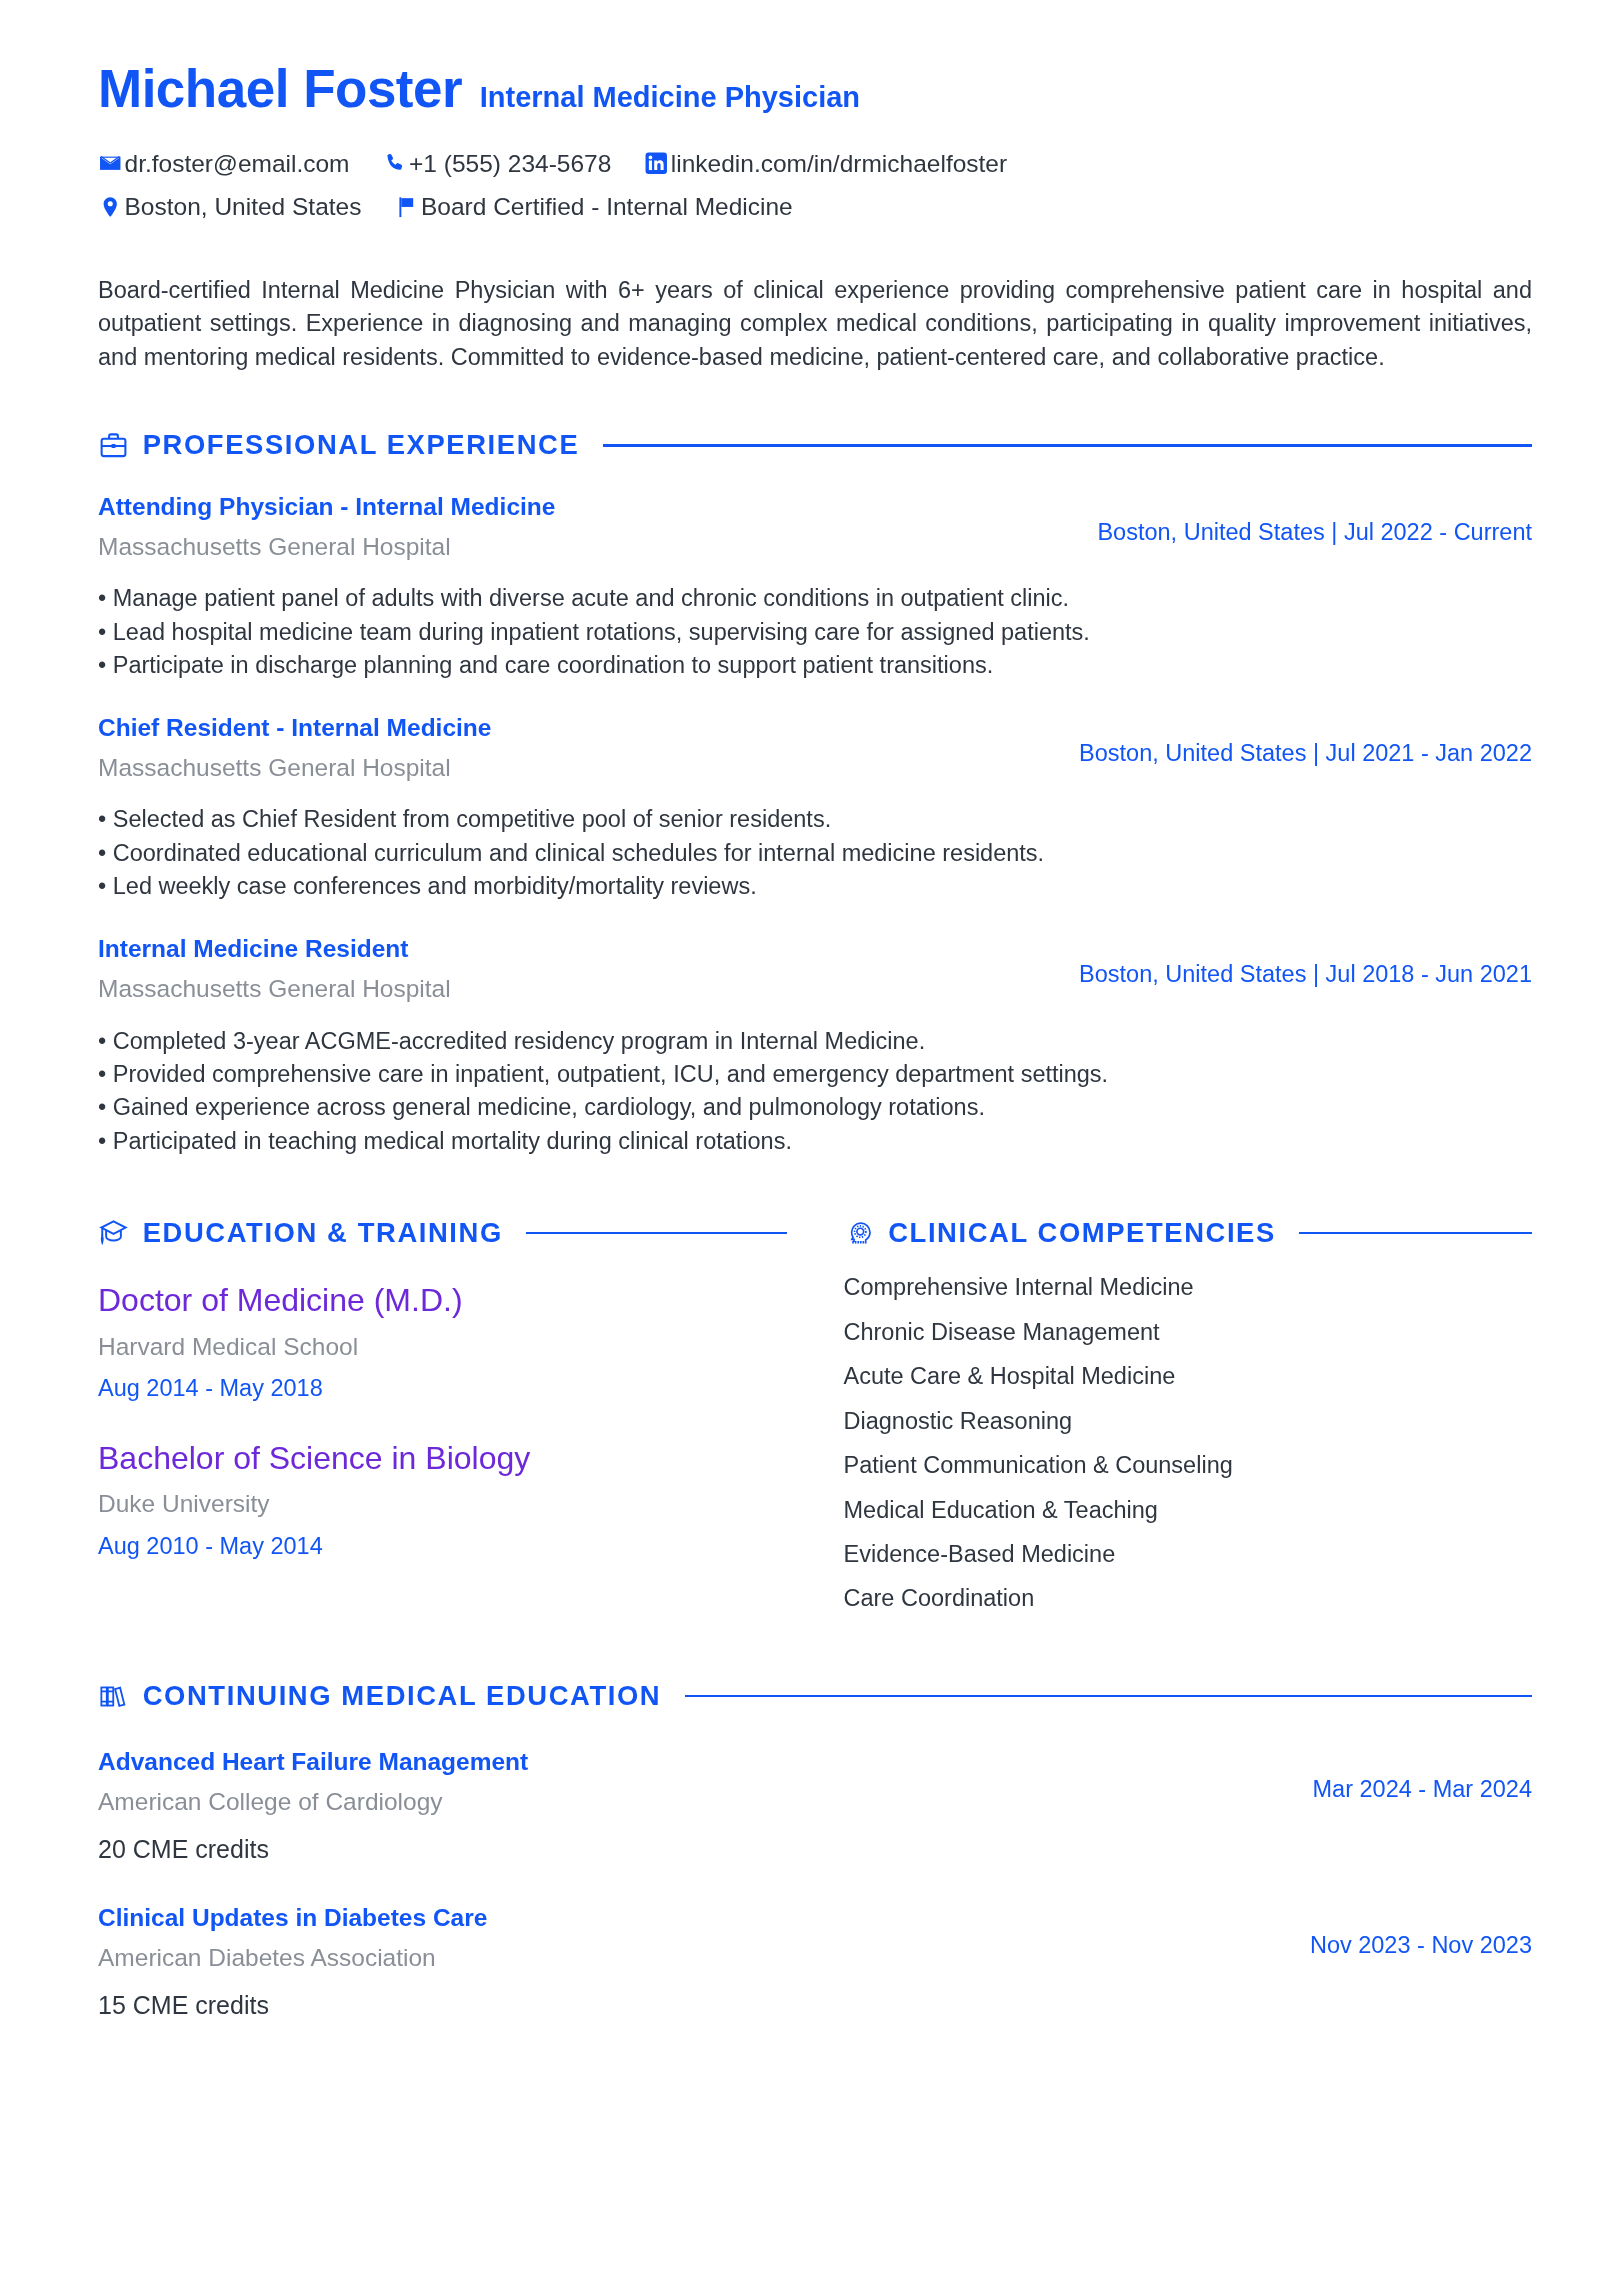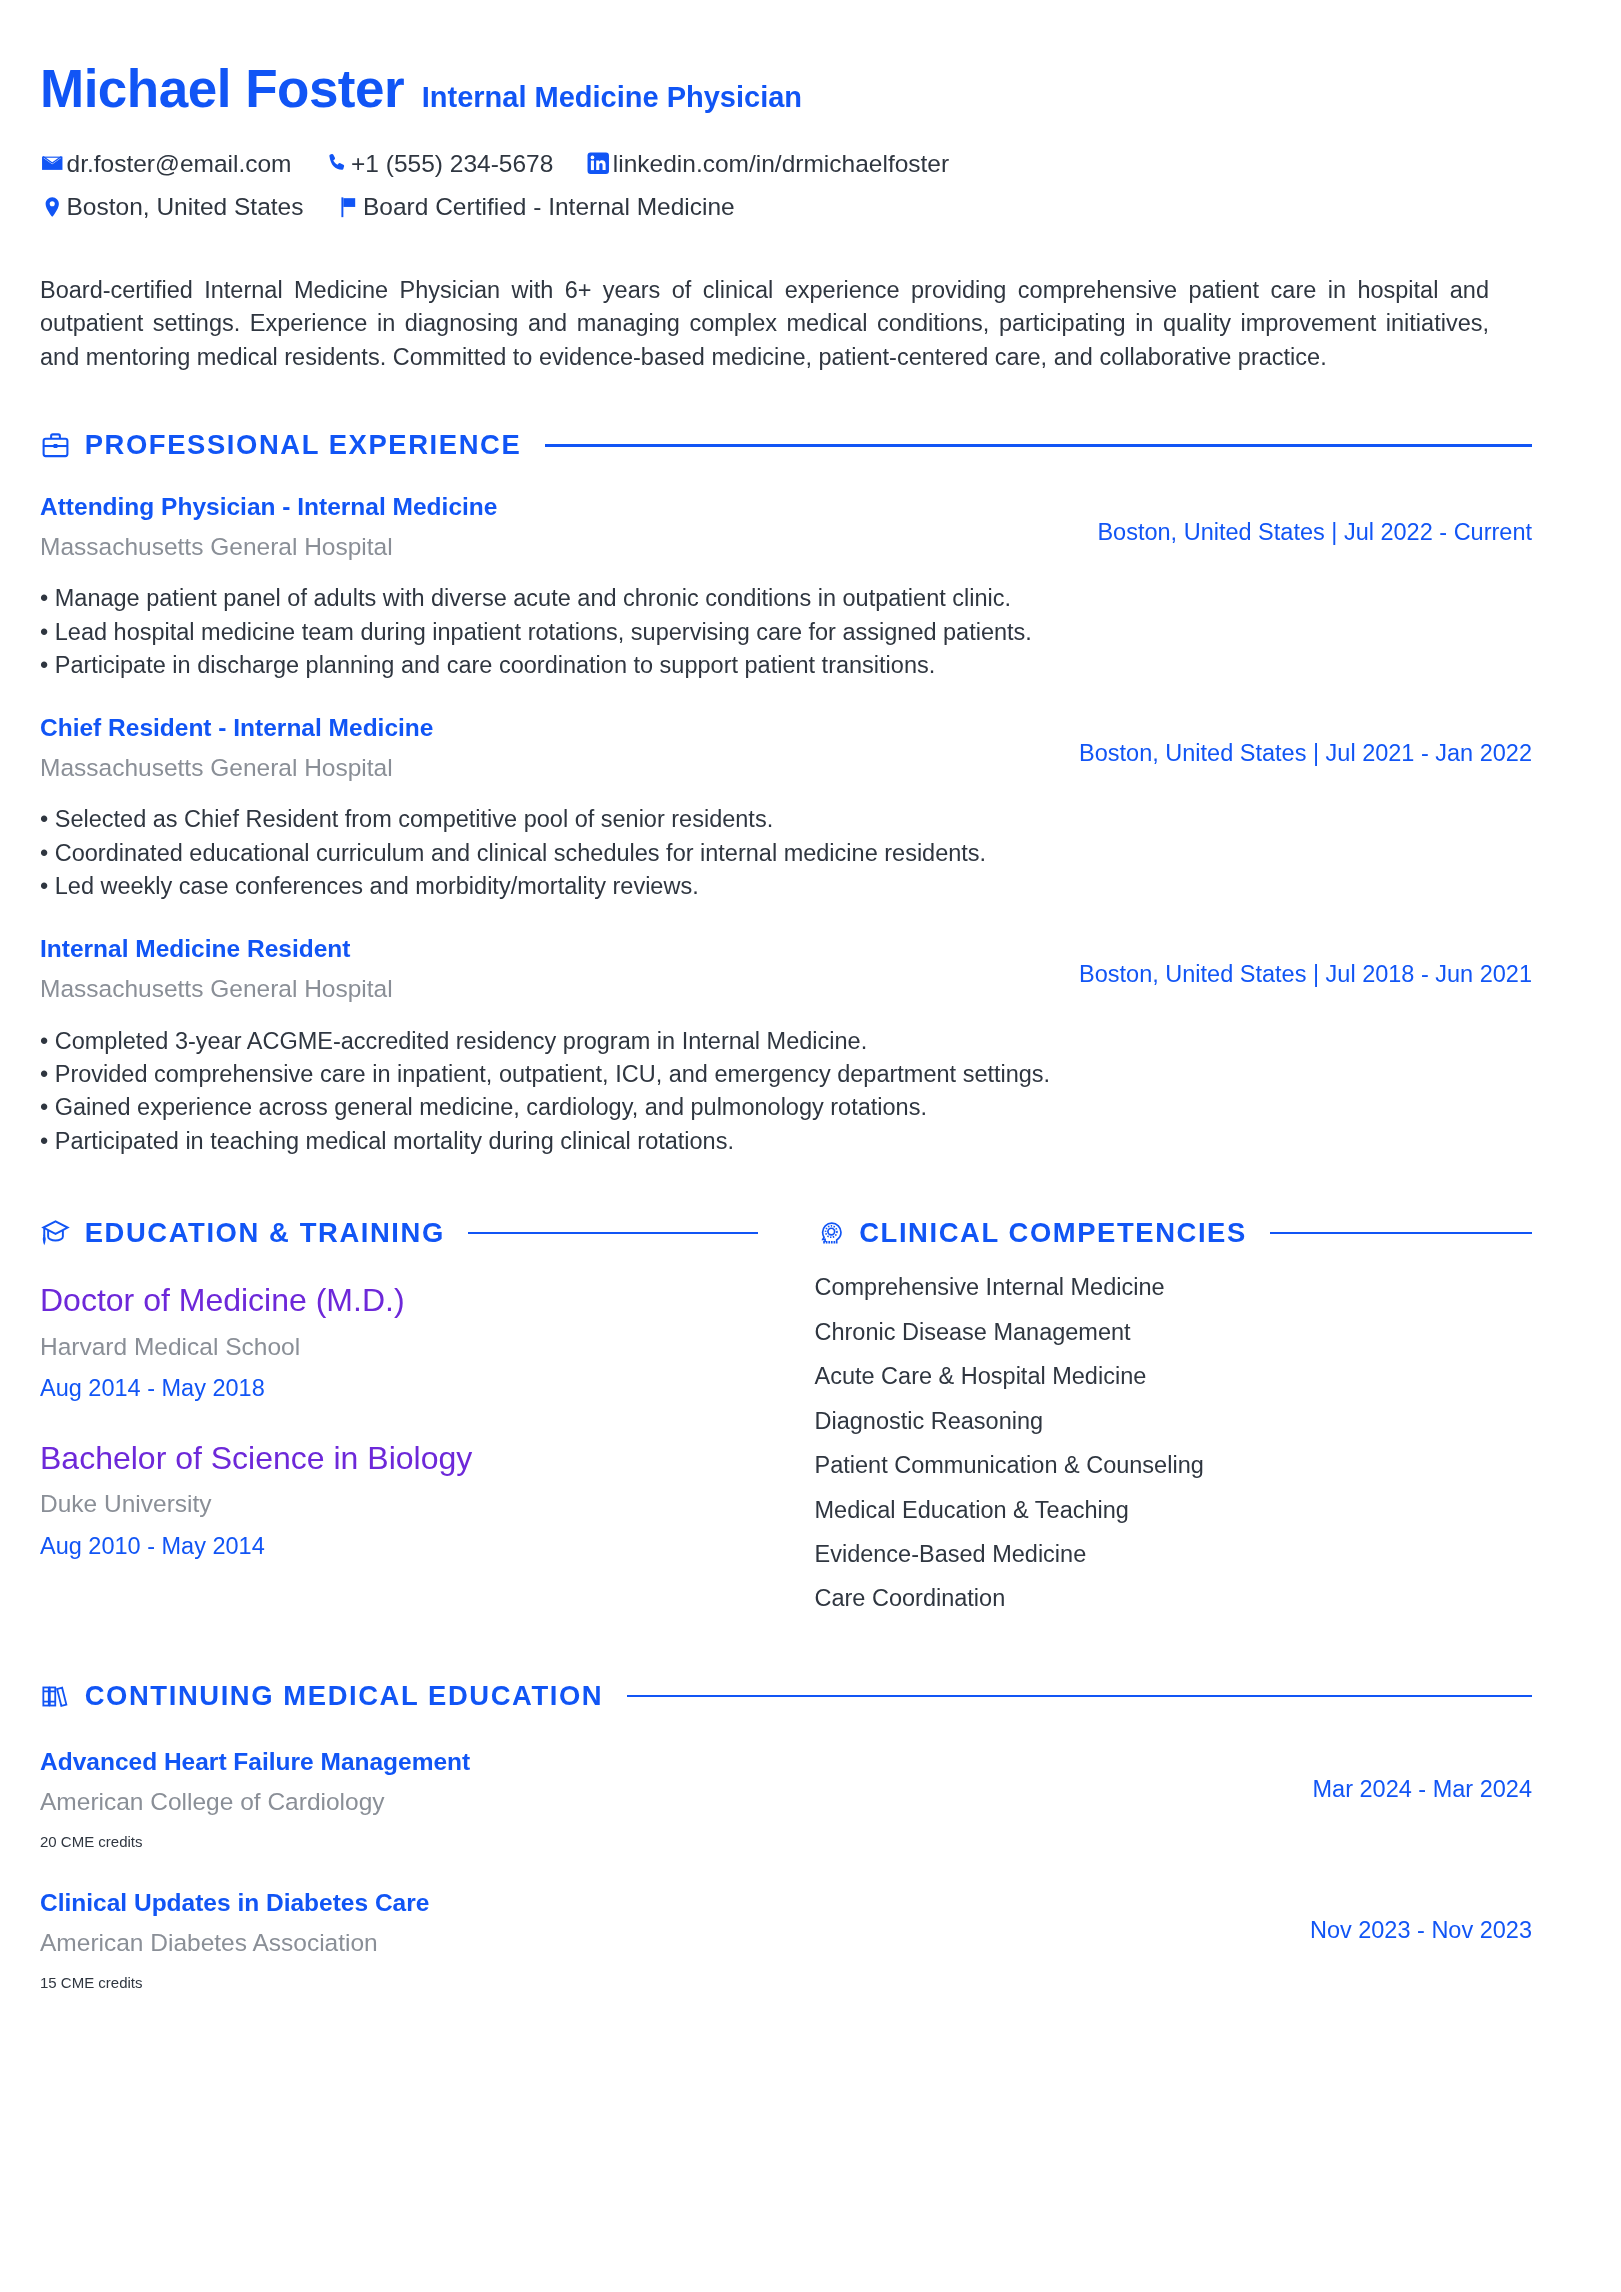--- a/index.html
+++ b/index.html
@@ -5,21 +5,21 @@
 <style>
   * { margin:0; padding:0; box-sizing:border-box; }
   html, body {
     width:1621px;
     background:#ffffff;
     font-family:"Liberation Sans", sans-serif;
     color:#2f3640;
   }
   body { padding:0 0 59px 0; }
 
-  .page { width:1620px; min-height:2293px; padding:61px 88px 0 40px; background:#fff; }
+  .page { width:1620px; min-height:2293px; padding:61px 88px 0 98px; background:#fff; }
 
   
   .name-row { display:flex; align-items:baseline; gap:17.6px; margin-bottom:31px; }
   .name {
     font-size:53px; font-weight:bold; color:#1155f5; letter-spacing:-0.5px; line-height:1.05;
   }
   .headline { font-size:29px; font-weight:bold; color:#1155f5; line-height:1.1; }
 
   .contact-row { display:flex; align-items:center; flex-wrap:wrap; gap:33px; margin-bottom:11.8px; }
   .contact-item { display:flex; align-items:center; gap:2px; font-size:24.5px; color:#2f3640; line-height:1.3; }
@@ -64,21 +64,21 @@
 
   .skill { font-size:23.5px; color:#2f3640; line-height:1.18; margin-bottom:16.7px; }
   .skill:last-child { margin-bottom:0; }
 
   
   .cme-section { margin-top:67px; }
   .cme-entry { margin-top:33px; }
   .cme-entry:first-of-type { margin-top:5.9px; }
   .cme-title { font-size:24.5px; font-weight:bold; color:#1155f5; line-height:1.4; }
   .cme-org { font-size:24.5px; color:#8a8f97; line-height:1.5; margin-top:4.9px; }
-  .cme-credits { font-size:15px; color:#2f3640; line-height:1.5; margin-top:9.8px; }
+  .cme-credits { font-size:25px; color:#2f3640; line-height:1.5; margin-top:9.8px; }
   .cme-meta { font-size:23.5px; color:#1155f5; text-align:right; white-space:nowrap; padding-top:31px; }
 </style>
 </head>
 <body>
 
 <div class="page">
 
   <div class="name-row">
     <div class="name">Michael Foster</div>
     <div class="headline">Internal Medicine Physician</div>

